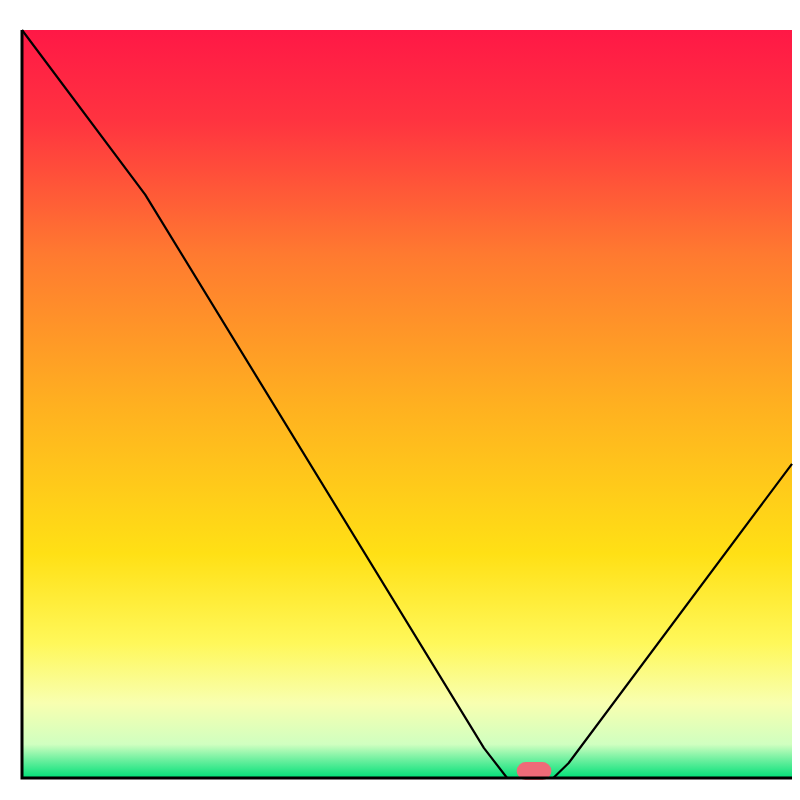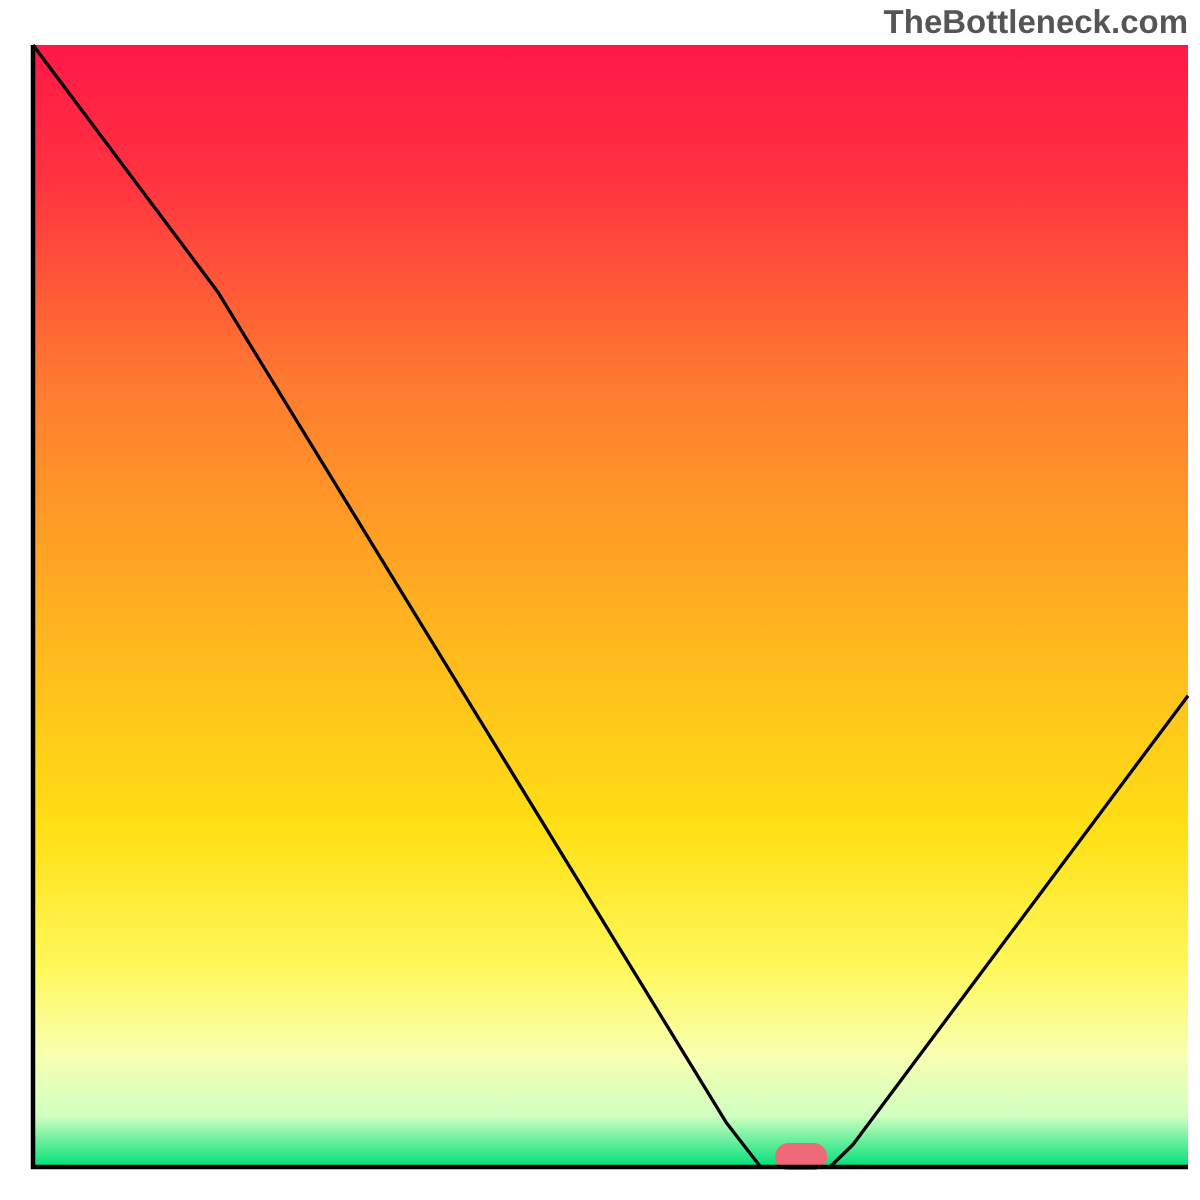--- a/index.html
+++ b/index.html
@@ -25,21 +25,20 @@
     z-index: 10;
   }
   svg {
     display: block;
   }
 </style>
 </head>
 <body>
 
 <div class="container">
-  <div class="watermark">TheBottleneck.com</div>
 
   <svg id="chart-svg" width="800" height="800" viewBox="0 0 800 800">
     <defs>
       <linearGradient id="bg-grad" x1="0" y1="0" x2="0" y2="1">
           <stop offset="0%" stop-color="#ff1846"></stop>
           <stop offset="12%" stop-color="#ff3340"></stop>
           <stop offset="30%" stop-color="#ff7a30"></stop>
           <stop offset="50%" stop-color="#ffb020"></stop>
           <stop offset="70%" stop-color="#ffe015"></stop>
           <stop offset="82%" stop-color="#fff85a"></stop>

